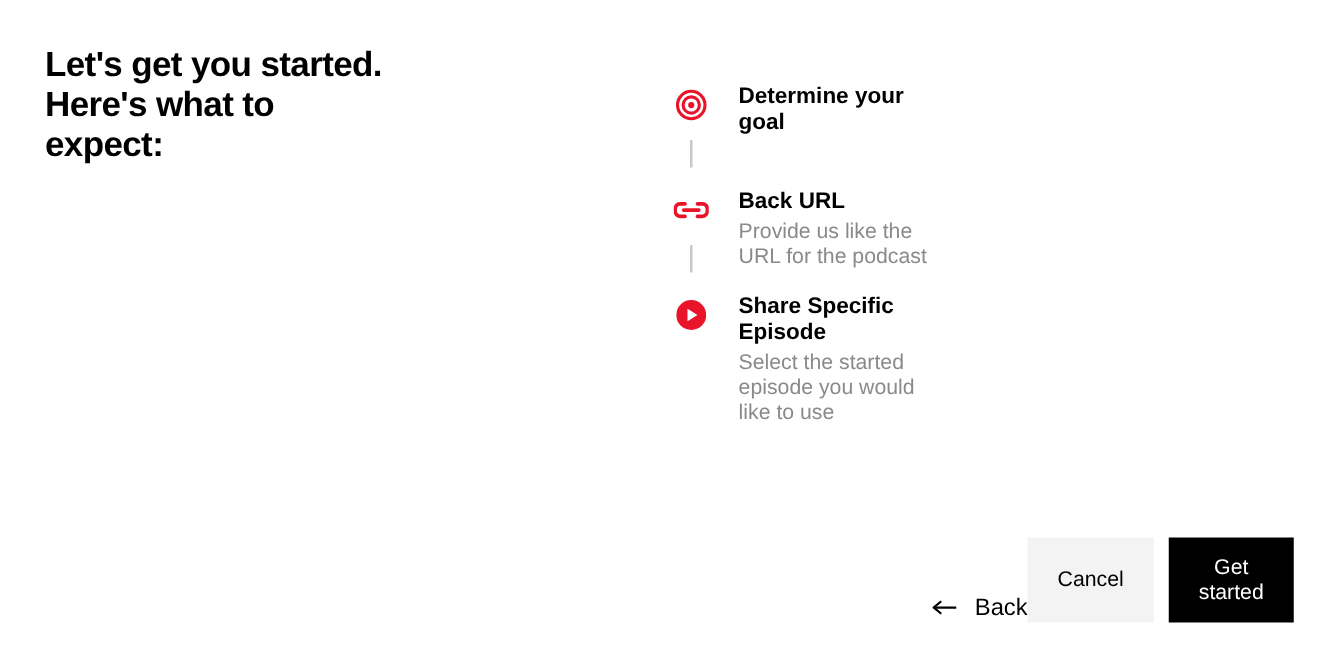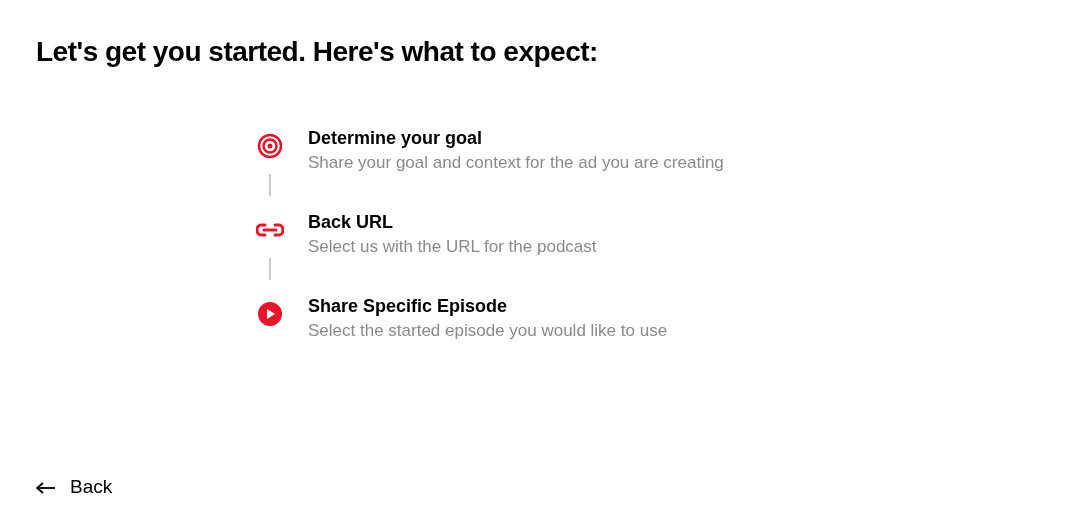--- a/index.html
+++ b/index.html
@@ -12,31 +12,32 @@
       background: #ffffff;
       width: 1071px;
       height: 530px;
       position: relative;
       color: #000;
     }
     .container {
       padding: 36px 36px 0 36px;
       height: 100%;
       display: flex;
-      flex-direction: column;
+      flex-direction: row;
     }
     .heading {
       font-size: 28px;
       font-weight: 700;
       letter-spacing: -0.5px;
       margin-bottom: 58px;
     }
     .steps {
       margin-left: 220px;
       max-width: 700px;
+      margin-top: 28px;
     }
     .step {
       display: flex;
       align-items: flex-start;
       gap: 24px;
     }
     .step-icon-col {
       display: flex;
       flex-direction: column;
       align-items: center;
@@ -73,21 +74,21 @@
     }
     .footer {
       margin-top: auto;
       display: flex;
       align-items: center;
       justify-content: space-between;
       padding-bottom: 32px;
     }
     .back-btn {
       display: flex;
-      align-items: center;
+      align-items: flex-start;
       gap: 14px;
       font-size: 19px;
       font-weight: 500;
       cursor: pointer;
       background: none;
       border: none;
       color: #000;
       margin-top: 47px;
     }
     .back-arrow {
@@ -129,38 +130,37 @@
           <svg width="26" height="26" viewBox="0 0 26 26">
             <circle cx="13" cy="13" r="11" fill="none" stroke="#e91429" stroke-width="2.5"></circle>
             <circle cx="13" cy="13" r="6.5" fill="none" stroke="#e91429" stroke-width="2.5"></circle>
             <circle cx="13" cy="13" r="2.5" fill="#e91429"></circle>
           </svg>
         </div>
         <div class="connector"></div>
       </div>
       <div class="step-text">
         <div class="step-title">Determine your goal</div>
-        <div class="step-desc">Share your goal and context for the ad you are creating</div>
       </div>
     </div>
 
     <div class="step">
       <div class="step-icon-col">
         <div class="step-icon">
           <svg width="28" height="16" viewBox="0 0 28 16">
             <path d="M9 3 L5 3 C2.8 3 1 5 1 8 C1 11 2.8 13 5 13 L9 13" fill="none" stroke="#e91429" stroke-width="3" stroke-linecap="round"></path>
             <path d="M19 3 L23 3 C25.2 3 27 5 27 8 C27 11 25.2 13 23 13 L19 13" fill="none" stroke="#e91429" stroke-width="3" stroke-linecap="round"></path>
             <line x1="8" y1="8" x2="20" y2="8" stroke="#e91429" stroke-width="3" stroke-linecap="round"></line>
           </svg>
         </div>
         <div class="connector"></div>
       </div>
       <div class="step-text">
         <div class="step-title">Back URL</div>
-        <div class="step-desc">Select us with the URL for the podcast</div>
+        <div class="step-desc">Provide us like the URL for the podcast</div>
       </div>
     </div>
 
     <div class="step">
       <div class="step-icon-col">
         <div class="step-icon">
           <svg width="24" height="24" viewBox="0 0 24 24">
             <circle cx="12" cy="12" r="12" fill="#e91429"></circle>
             <path d="M9 7 L17 12 L9 17 Z" fill="#ffffff"></path>
           </svg>
@@ -177,14 +177,18 @@
   <div class="footer">
     <button class="back-btn">
       <span class="back-arrow">
         <svg width="20" height="12" viewBox="0 0 20 12">
           <line x1="1" y1="6" x2="19" y2="6" stroke="#000" stroke-width="1.8"></line>
           <path d="M7 1 L1 6 L7 11" fill="none" stroke="#000" stroke-width="1.8"></path>
         </svg>
       </span>
       <span>Back</span>
     </button>
+    <div class="footer-right">
+      <button class="btn btn-cancel">Cancel</button>
+      <button class="btn btn-primary">Get started</button>
+    </div>
   </div>
 </div>
 
 </body></html>

